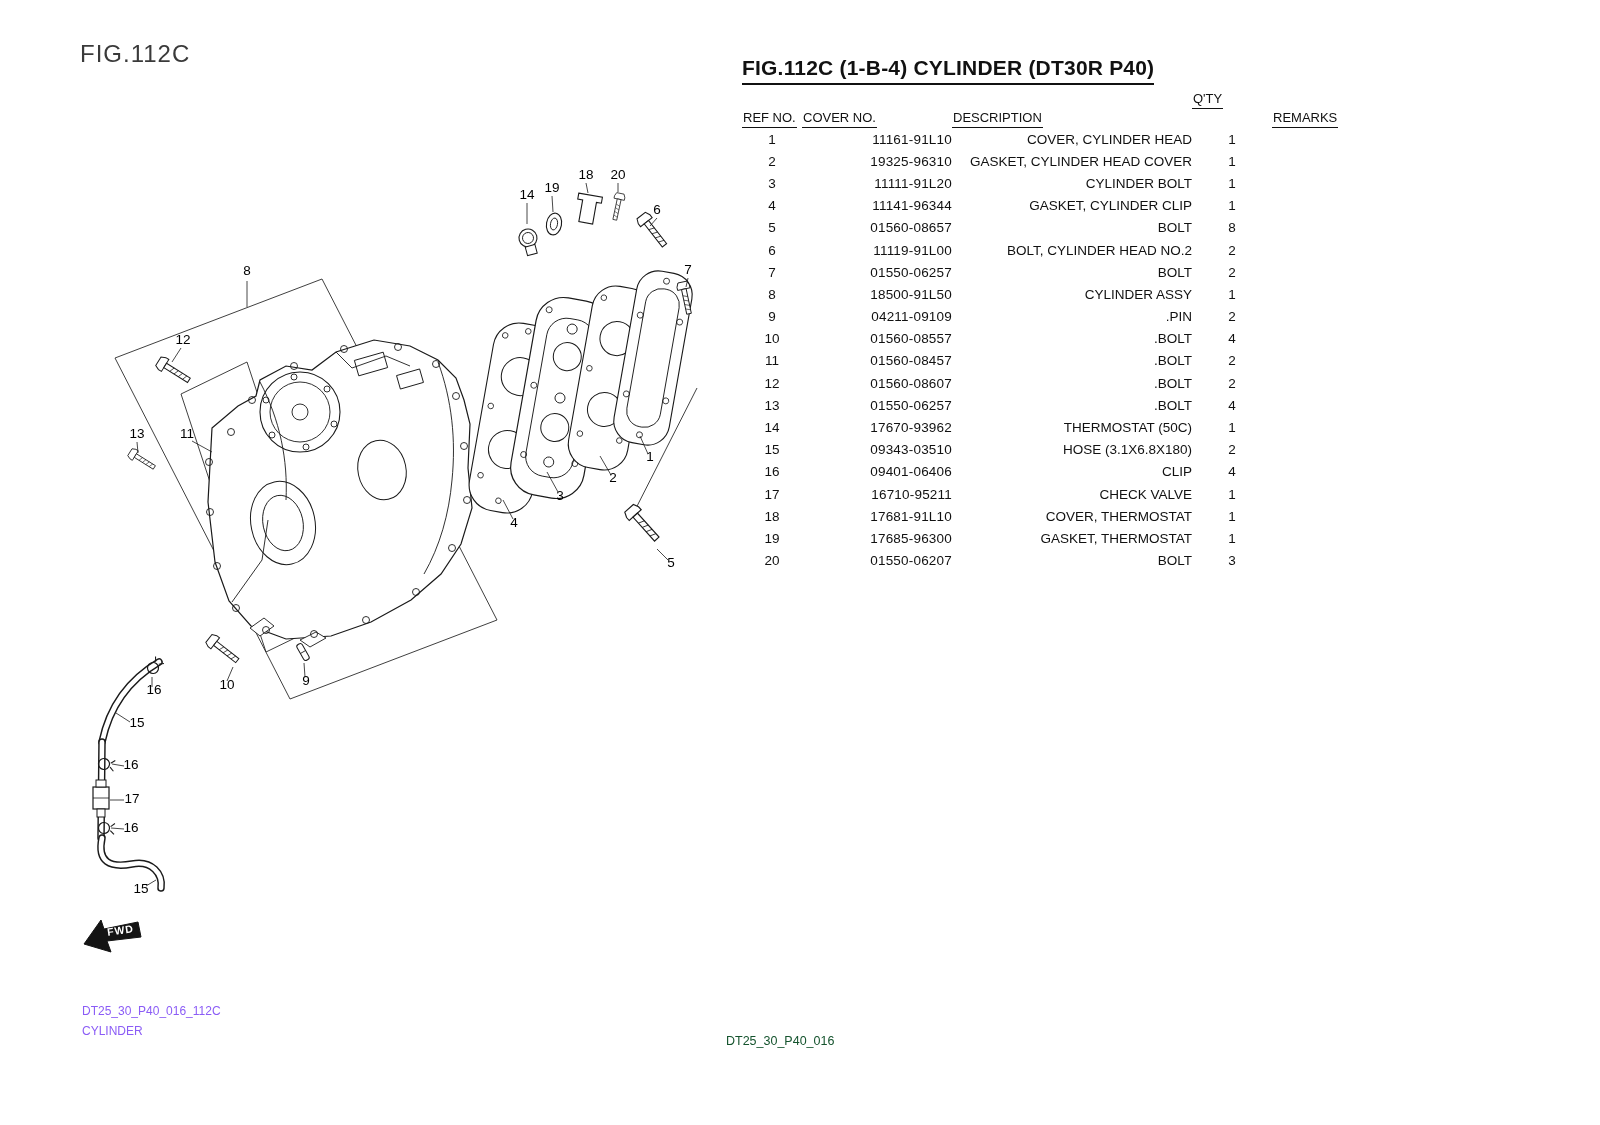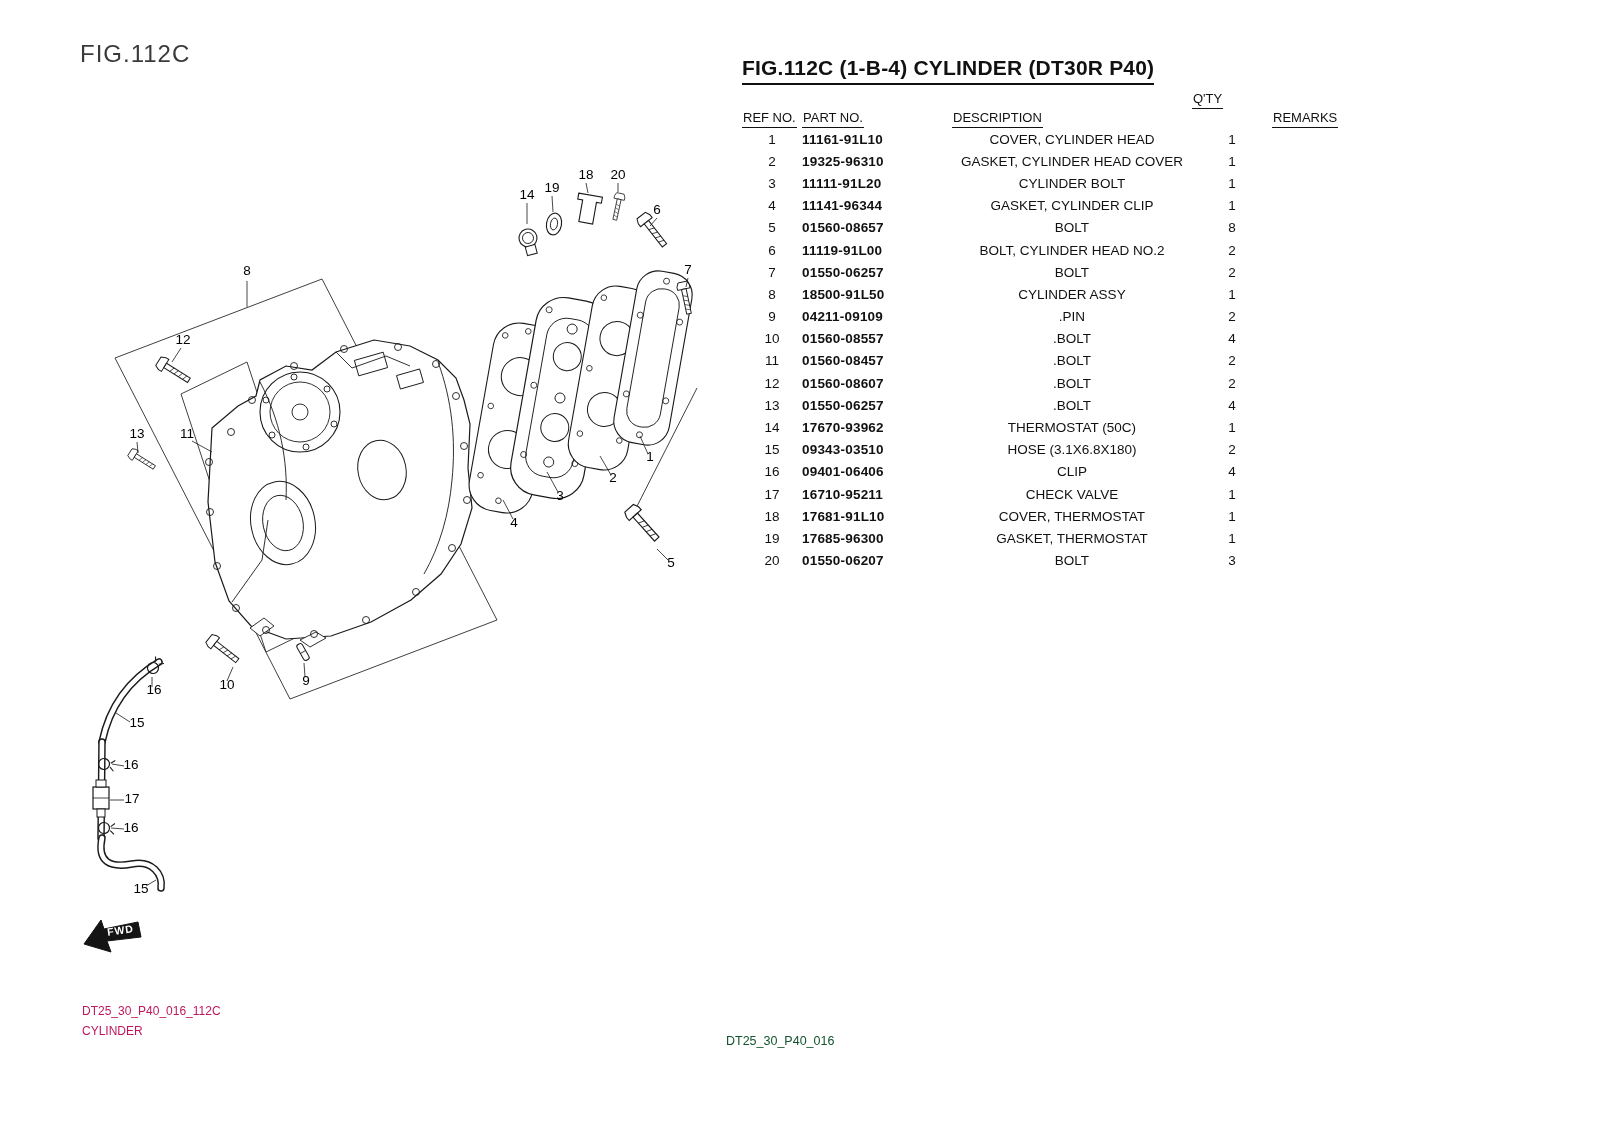--- a/index.html
+++ b/index.html
@@ -25,27 +25,27 @@
   .table-title{font-size:21px;font-weight:bold;display:inline-block;
                border-bottom:2px solid #111;padding-bottom:3px;letter-spacing:0.2px;}
   table.parts{border-collapse:collapse;table-layout:fixed;width:750px;margin-top:5px;}
   table.parts th,table.parts td{padding:0;vertical-align:middle;}
   table.parts thead th{font-weight:normal;font-size:13px;text-align:left;}
   tr.hrow1 th{height:17px;}
   tr.hrow2 th{height:21px;}
   .u{border-bottom:1px solid #111;padding:0 1px 2px 1px;}
   table.parts tbody td{height:22.2px;font-size:13.5px;}
   td.ref{text-align:center;}
-  td.part{text-align:left;font-weight:bold;letter-spacing:0.2px;}
-  td.desc{text-align:center;padding-left:2px;}
+  td.part{text-align:right;font-weight:normal;letter-spacing:0.2px;}
+  td.desc{text-align:right;padding-left:2px;}
   td.qty{text-align:center;}
   td.remarks{text-align:center;}
 
   
-  .footer-left{position:absolute;left:82px;top:1001px;font-size:12px;line-height:20px;color:#be185d;}
+  .footer-left{position:absolute;left:82px;top:1001px;font-size:12px;line-height:20px;color:#8b5cf6;}
   .footer-center{position:absolute;left:726px;top:1034px;font-size:12.5px;color:#14532d;}
 </style>
 </head>
 <body>
 
 <div class="page">
 
   <div id="fig-label">FIG.112C</div>
 
   <svg class="diagram" width="760" height="1000" viewBox="0 0 760 1000" xmlns="http://www.w3.org/2000/svg" xmlns:xlink="http://www.w3.org/1999/xlink">
@@ -291,21 +291,21 @@
       <thead>
         <tr class="hrow1">
           <th></th>
             <th></th>
             <th></th>
           <th><span class="u">Q'TY</span></th>
           <th></th>
         </tr>
         <tr class="hrow2">
           <th><span class="u">REF NO.</span></th>
-          <th><span class="u">PART NO.</span></th>
+          <th><span class="u">COVER NO.</span></th>
           <th><span class="u">DESCRIPTION</span></th>
           <th></th>
           <th><span class="u">REMARKS</span></th>
         </tr>
       </thead>
       <tbody id="rows">
     <tr>
       <td class="ref">1</td>
       <td class="part">11161-91L10</td>
       <td class="desc">COVER, CYLINDER HEAD</td>

